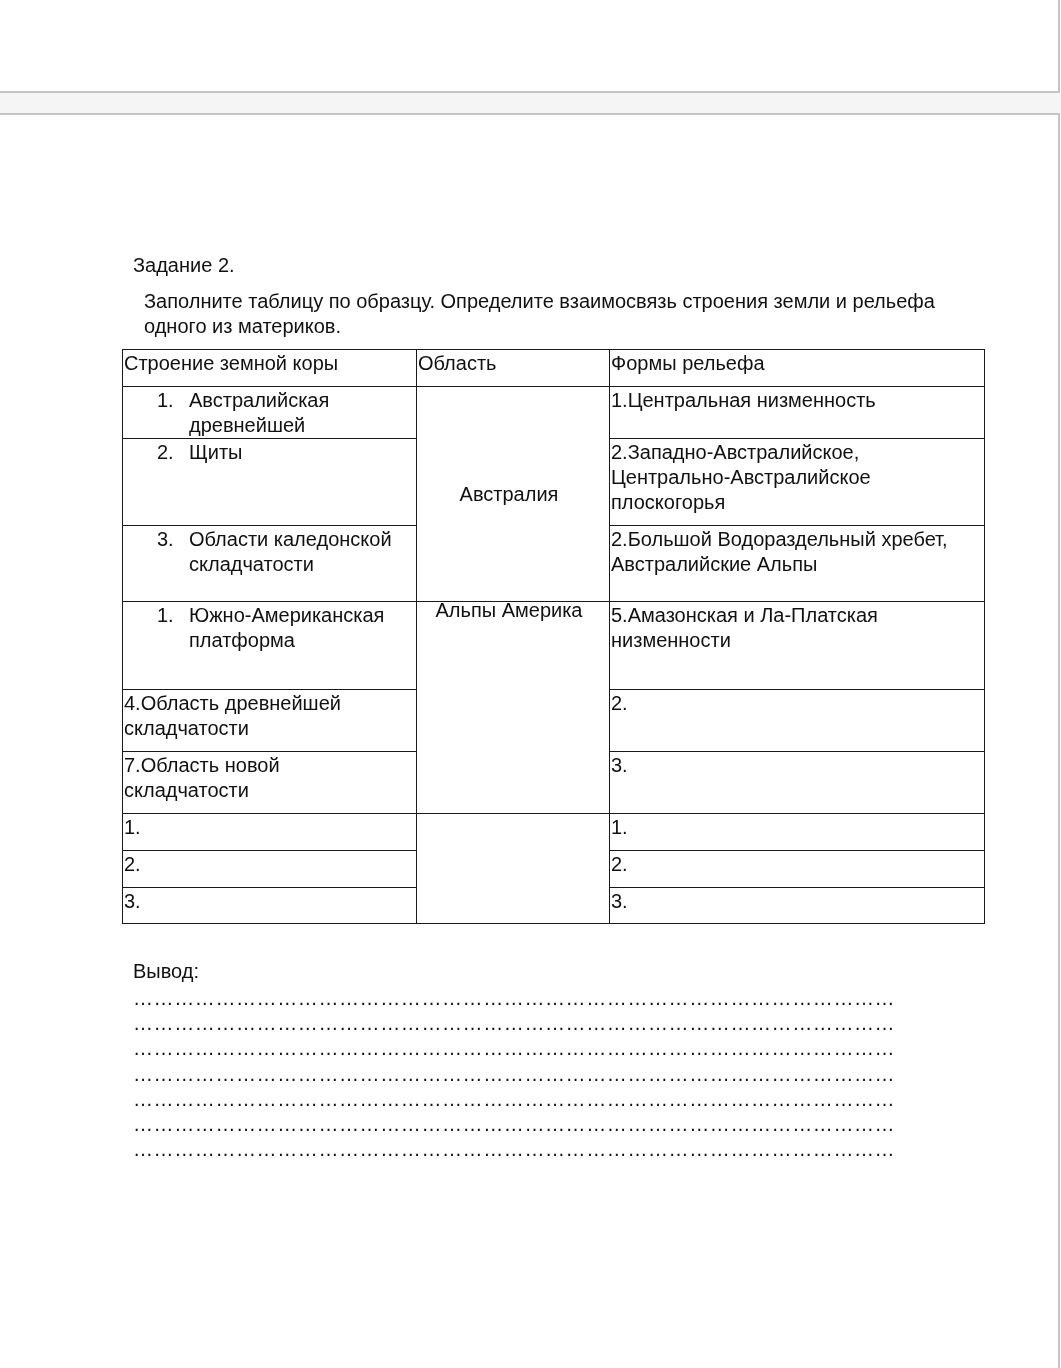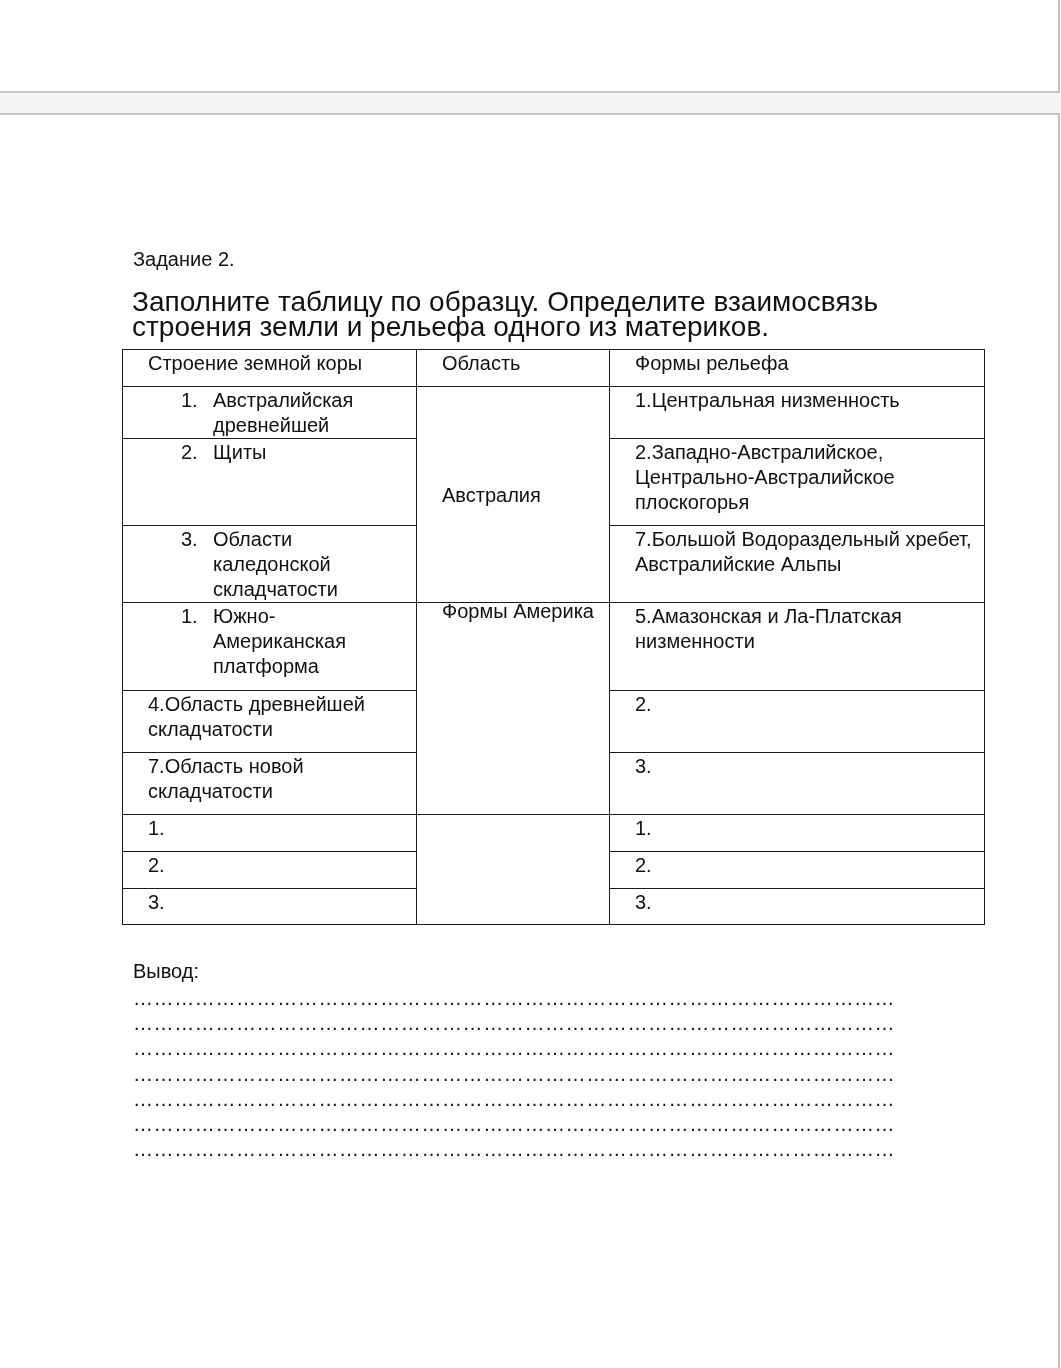--- a/index.html
+++ b/index.html
@@ -12,31 +12,31 @@
     position: absolute; left: 0; top: 0; width: 1058px; height: 91px;
     background: #ffffff; border-right: 2px solid #c4c4c4; border-bottom: 2px solid #c4c4c4;
   }
   .gap {
     position: absolute; left: 0; top: 93px; width: 1061px; height: 20px; background: #f5f5f5;
   }
   .page {
     position: absolute; left: 0; top: 113px; width: 1058px; height: 1255px;
     background: #ffffff; border-top: 2px solid #c4c4c4; border-right: 2px solid #c4c4c4;
   }
-  .task-title { position: absolute; left: 133px; top: 248px; font-size: 20px; }
-  .instruction { position: absolute; left: 132px; top: 289px; width: 820px; font-size: 28px; line-height: 25px; }
+  .task-title { position: absolute; left: 133px; top: 254px; font-size: 20px; }
+  .instruction { position: absolute; left: 144px; top: 289px; width: 820px; font-size: 20px; line-height: 25px; }
   table.t {
     position: absolute; left: 122px; top: 349px; width: 862px;
     border-collapse: collapse; table-layout: fixed; font-size: 20px; line-height: 25px;
   }
-  table.t td { border: 1.5px solid #1a1a1a; vertical-align: top; padding: 1px 9px 0 25px; }
+  table.t td { border: 1.5px solid #1a1a1a; vertical-align: top; padding: 1px 9px 0 1px; }
   table.t col.c1 { width: 294px; }
   table.t col.c2 { width: 193px; }
   table.t col.c3 { width: 375px; }
-  td.merged { vertical-align: middle !important; }
+  td.merged { vertical-align: middle !important; text-align: center; }
   .num-item { display: flex; padding-left: 33px; }
   .num-item .n { width: 32px; flex: none; }
   .conclusion-label { position: absolute; left: 133px; top: 960px; font-size: 20px; }
   .dots { position: absolute; left: 133px; font-size: 20px; letter-spacing: 0.6px; white-space: nowrap; overflow: hidden; }
 </style>
 </head>
 <body>
 
 <div class="top-page"></div>
 <div class="gap"></div>
@@ -77,32 +77,32 @@
     </td>
     <td>2.Западно-Австралийское, Центрально-Австралийское плоскогорья</td>
   </tr>
   <tr style="height:76px">
     <td>
       <div class="num-item">
             <span class="n">3.</span>
             <span>Области каледонской складчатости</span>
           </div>
     </td>
-    <td>7.Большой Водораздельный хребет, Австралийские Альпы</td>
+    <td>2.Большой Водораздельный хребет, Австралийские Альпы</td>
   </tr>
 
   <tr style="height:88px">
     <td>
       <div class="num-item">
             <span class="n">1.</span>
             <span>Южно-Американская платформа</span>
           </div>
     </td>
     <td class="merged" rowspan="3">
-          <div style="margin-top:-110px">Формы Америка</div>
+          <div style="margin-top:-110px">Альпы Америка</div>
         </td>
     <td>5.Амазонская и Ла-Платская низменности</td>
   </tr>
   <tr style="height:62px">
     <td>4.Область древнейшей складчатости</td>
     <td>2.</td>
   </tr>
   <tr style="height:62px">
     <td>7.Область новой складчатости</td>
     <td>3.</td>

